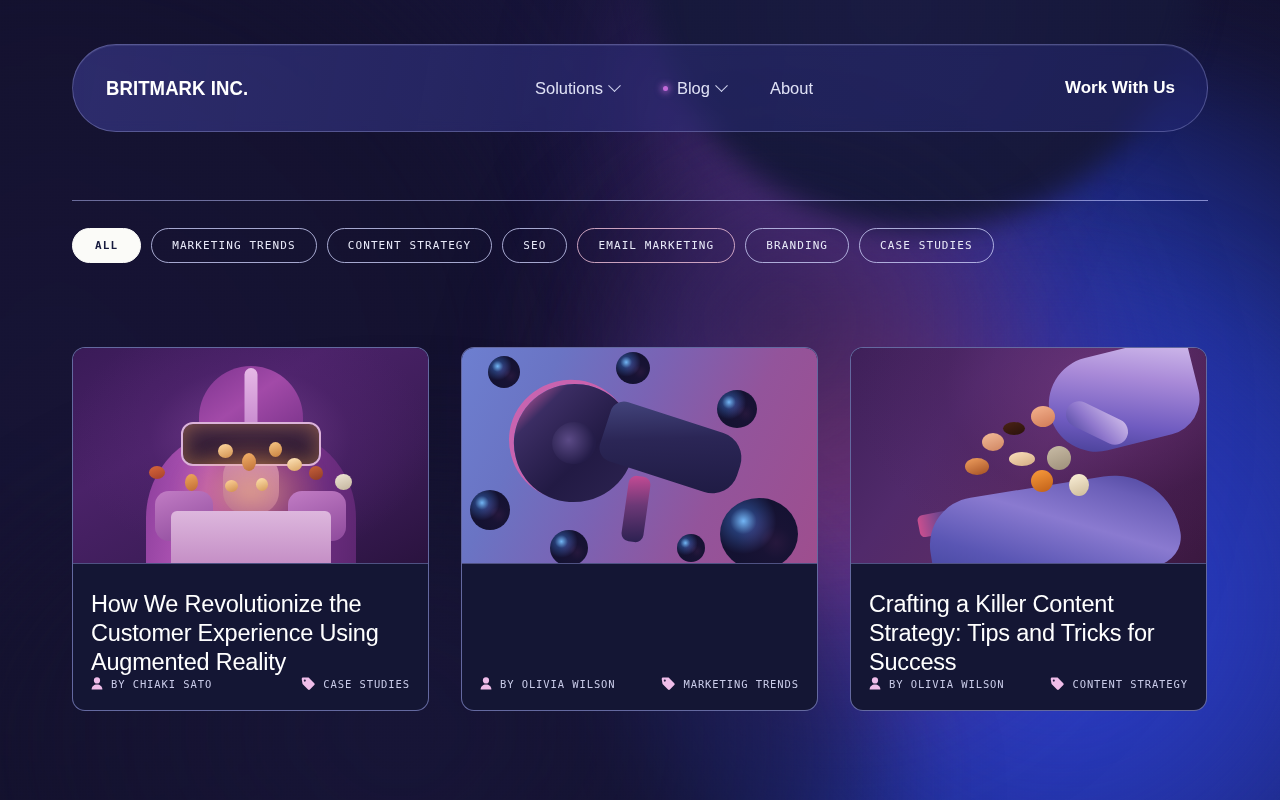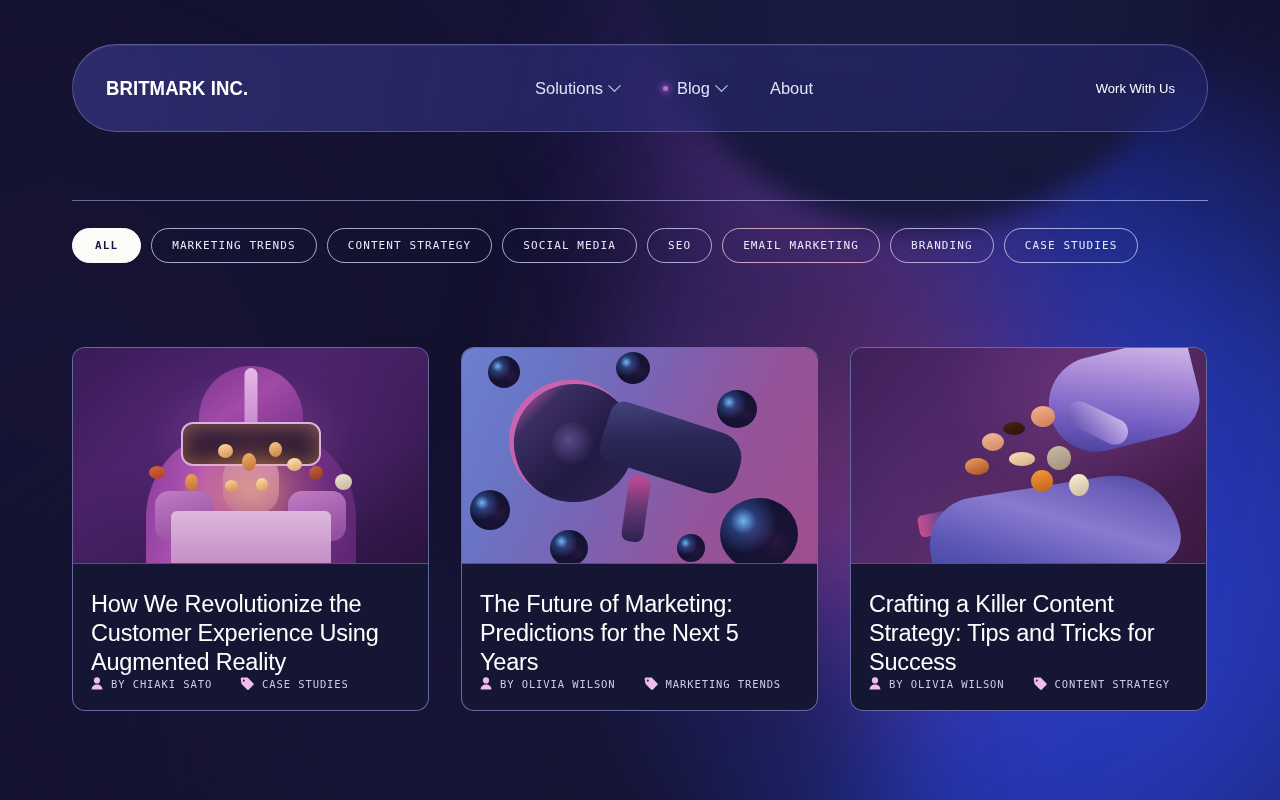--- a/index.html
+++ b/index.html
@@ -163,22 +163,22 @@
   .chev {
     width: 9px; height: 9px;
     border-right: 1.5px solid #cfd2ee;
     border-bottom: 1.5px solid #cfd2ee;
     transform: rotate(45deg) translate(-2px,-2px);
     flex: none;
   }
   #nav-cta {
     position: absolute;
     right: 32px;
-    font-size: 13px;
-    font-weight: 400;
+    font-size: 17px;
+    font-weight: 700;
     color: #ffffff;
     cursor: pointer;
     white-space: nowrap;
   }
 
   
   #cat-section {
     position: absolute;
     left: 72px; top: 188px;
     width: 1136px;
@@ -265,20 +265,21 @@
     font-weight: 400;
     color: #ffffff;
     letter-spacing: -0.2px;
   }
   .card-meta {
     margin-top: auto;
     padding-bottom: 20px;
     display: flex;
     align-items: center;
     gap: 28px;
+    justify-content: space-between;
   }
   .meta-item {
     display: flex;
     align-items: center;
     gap: 8px;
     font-family: "DejaVu Sans Mono", monospace;
     font-size: 10.5px;
     letter-spacing: 0.9px;
     color: #c9cbe8;
     white-space: nowrap;
@@ -462,21 +463,20 @@
     <div id="nav-cta">Work With Us</div>
   </nav>
 
   <section id="cat-section">
     <div id="cat-divider"></div>
 
     <div id="cat-pills">
       <div class="pill active">ALL</div>
       <div class="pill">MARKETING TRENDS</div>
       <div class="pill">CONTENT STRATEGY</div>
-      <div class="pill">SOCIAL MEDIA</div>
       <div class="pill">SEO</div>
       <div class="pill glow">EMAIL MARKETING</div>
       <div class="pill">BRANDING</div>
       <div class="pill">CASE STUDIES</div>
     </div>
   </section>
 
   <section id="cards">
 
     <article class="card">
@@ -535,21 +535,20 @@
           <div class="ball" style="left:215px;top:186px;width:28px;height:28px;"></div>
           <div class="ball" style="left:258px;top:150px;width:78px;height:72px;"></div>
           <div class="a2-cone">
               <div class="a2-cone-in"></div>
             </div>
           <div class="a2-body"></div>
           <div class="a2-handle"></div>
         </div>
       </div>
       <div class="card-body">
-        <h2 class="card-title">The Future of Marketing: Predictions for the Next 5 Years</h2>
         <div class="card-meta">
           <div class="meta-item">
             <svg class="meta-icon" width="12" height="13" viewBox="0 0 12 13">
               <circle cx="6" cy="3.4" r="3.1" fill="#efbde9"></circle>
               <path d="M0.6 12.4c0-3 2.4-5 5.4-5s5.4 2 5.4 5z" fill="#efbde9"></path>
             </svg>
             <span>BY OLIVIA WILSON</span>
           </div>
           <div class="meta-item">
             <svg class="meta-icon" width="14" height="13" viewBox="0 0 14 13">

